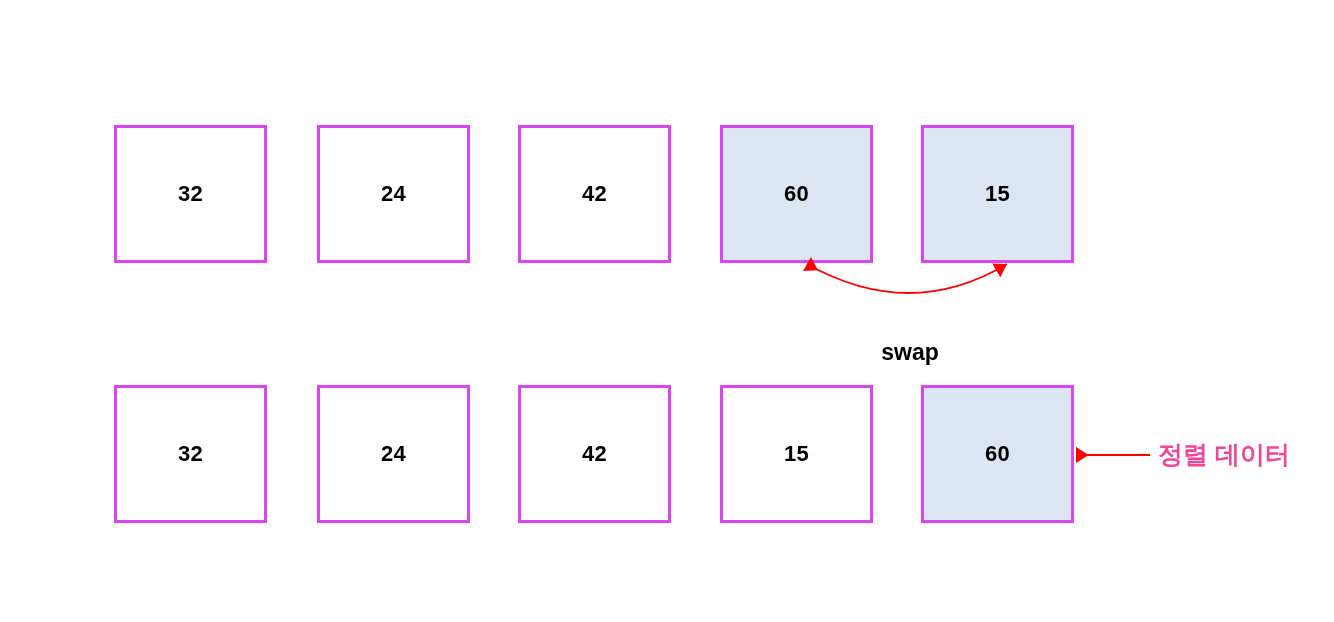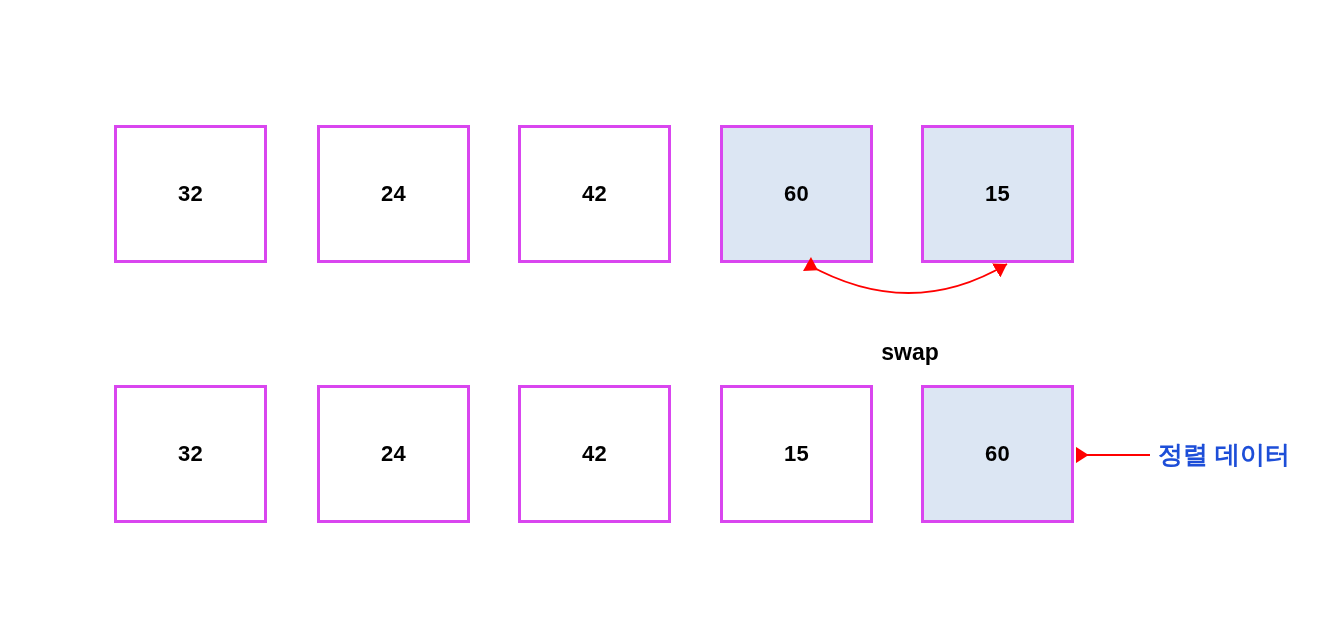--- a/index.html
+++ b/index.html
@@ -76,21 +76,21 @@
     width: 100px;
     height: 34px;
     pointer-events: none;
   }
   .pointer-label {
     position: absolute;
     left: 1158px;
     top: 438px;
     font-size: 25px;
     font-weight: bold;
-    color: #1d4ed8;
+    color: #ec4899;
     white-space: nowrap;
     user-select: none;
   }
 </style>
 </head>
 <body>
 
 <div id="canvas">
 
   <div class="array-row">

